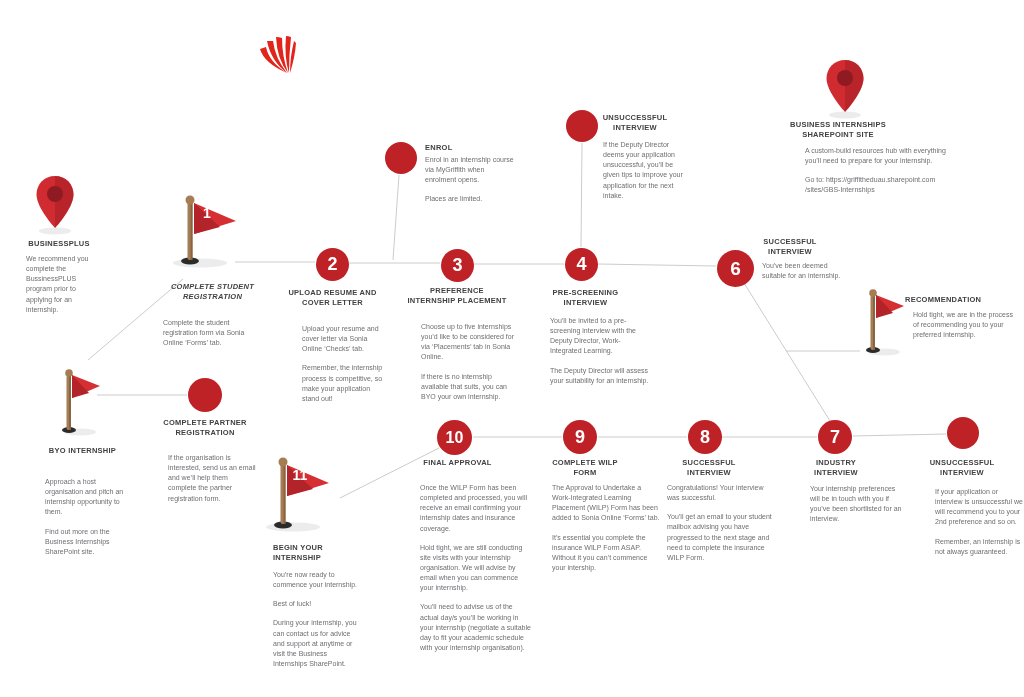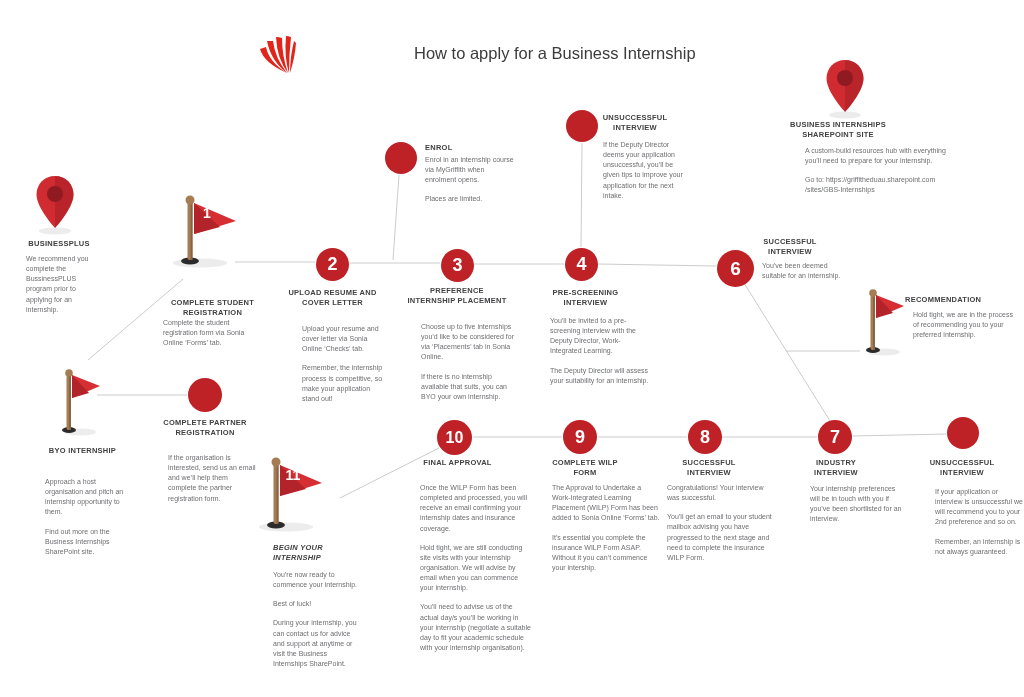--- a/index.html
+++ b/index.html
@@ -49,21 +49,20 @@
 
   <div class="node-el" style="left:258px;top:36px;">
     <svg width="38" height="44" viewBox="0 0 38 44" fill="#e1251b">
       <path d="M2 13 Q6 27 29 37 Q11 26 8 11 Q5 12 2 13Z"></path>
       <path d="M9 5 Q13 25 29 37 Q17 22 15 5 Q12 5 9 5Z"></path>
       <path d="M18 1 Q19 23 30 37 Q24 20 24 2 Q21 1 18 1Z"></path>
       <path d="M28 0 Q26 21 31 37 Q31 18 33 1 Q30 0 28 0Z"></path>
       <path d="M36 5 Q32 21 32 37 Q37 21 38 7 Q37 6 36 5Z"></path>
     </svg>
   </div>
-  <div class="title">How to apply for a Business Internship</div>
 
   <div class="node-el" style="left:33px;top:174px;">
     <svg width="44" height="62" viewBox="0 0 44 62">
       <ellipse cx="22" cy="57" rx="16" ry="3.5" fill="#ececec"></ellipse>
       <path d="M22 2 C11.5 2 3.5 10 3.5 20.5 C3.5 34 22 54 22 54 C22 54 40.5 34 40.5 20.5 C40.5 10 32.5 2 22 2 Z" fill="#cf2b30"></path>
       <path d="M22 2 C32.5 2 40.5 10 40.5 20.5 C40.5 34 22 54 22 54 L22 2 Z" fill="#a81f27" opacity="0.55"></path>
       <circle cx="22" cy="20" r="8" fill="#8f1a21"></circle>
     </svg>
   </div>
   <div class="h c" style="left:9px;top:239px;width:100px;">BUSINESSPLUS</div>
@@ -76,21 +75,21 @@
       <ellipse cx="42" cy="73" rx="27" ry="4.5" fill="#ececec"></ellipse>
       <ellipse cx="32" cy="71" rx="9" ry="3.5" fill="#2b2b2b"></ellipse>
       <rect x="29.5" y="12" width="5" height="58" rx="2" fill="#a67c52"></rect>
       <rect x="32.5" y="12" width="2" height="58" fill="#8a6544"></rect>
       <circle cx="32" cy="10" r="4.5" fill="#a67c52"></circle>
       <polygon points="36,13 78,31 36,44" fill="#d62f33"></polygon>
       <polygon points="36,13 36,44 62,37" fill="#b3242a"></polygon>
     </svg>
     <span class="flagnum">1</span>
   </div>
-  <div class="h c" style="left:160px;top:298px;width:105px;">COMPLETE STUDENT REGISTRATION</div>
+  <div class="h c" style="left:160px;top:282px;width:105px;font-style:italic;">COMPLETE STUDENT REGISTRATION</div>
   <div class="b" style="left:163px;top:318px;width:92px;">
     <p>Complete the student registration form via Sonia Online ‘Forms’ tab.</p>
   </div>
 
   <div class="step-circle" style="left:316px;top:248px;width:33px;height:33px;font-size:18px;">
     <span>2</span>
   </div>
   <div class="h c" style="left:285px;top:288px;width:95px;">UPLOAD RESUME AND COVER LETTER</div>
   <div class="b" style="left:302px;top:324px;width:86px;">
     <p>Upload your resume and cover letter via Sonia Online ‘Checks’ tab.</p>
@@ -182,33 +181,33 @@
     <p>Approach a host organisation and pitch an internship opportunity to them.</p>
     <p>Find out more on the Business Internships SharePoint site.</p>
   </div>
 
   <div class="dot" style="left:188px;top:378px;width:34px;height:34px;"></div>
   <div class="h c" style="left:160px;top:418px;width:90px;">COMPLETE PARTNER REGISTRATION</div>
   <div class="b" style="left:168px;top:453px;width:90px;">
     <p>If the organisation is interested, send us an email and we’ll help them complete the partner registration form.</p>
   </div>
 
-  <div class="node-el" style="left:244px;top:452px;">
+  <div class="node-el" style="left:251px;top:452px;">
     <svg width="82" height="84" viewBox="0 0 82 84">
       <ellipse cx="42" cy="75" rx="27" ry="4.5" fill="#ececec"></ellipse>
       <ellipse cx="32" cy="73" rx="9" ry="3.5" fill="#2b2b2b"></ellipse>
       <rect x="29.5" y="12" width="5" height="60" rx="2" fill="#a67c52"></rect>
       <rect x="32.5" y="12" width="2" height="60" fill="#8a6544"></rect>
       <circle cx="32" cy="10" r="4.5" fill="#a67c52"></circle>
       <polygon points="36,13 78,31 36,44" fill="#d62f33"></polygon>
       <polygon points="36,13 36,44 62,37" fill="#b3242a"></polygon>
     </svg>
     <span class="flagnum">11</span>
   </div>
-  <div class="h" style="left:273px;top:543px;width:90px;font-style:italic;">BEGIN YOUR INTERNSHIP</div>
+  <div class="h" style="left:273px;top:543px;width:90px;">BEGIN YOUR INTERNSHIP</div>
   <div class="b" style="left:273px;top:570px;width:88px;">
     <p>You’re now ready to commence your internship.</p>
     <p>Best of luck!</p>
     <p>During your internship, you can contact us for advice and support at anytime or visit the Business Internships SharePoint.</p>
   </div>
 
   <div class="step-circle" style="left:437px;top:420px;width:35px;height:35px;font-size:16px;">
     <span>10</span>
   </div>
   <div class="h c" style="left:415px;top:458px;width:85px;">FINAL APPROVAL</div>

